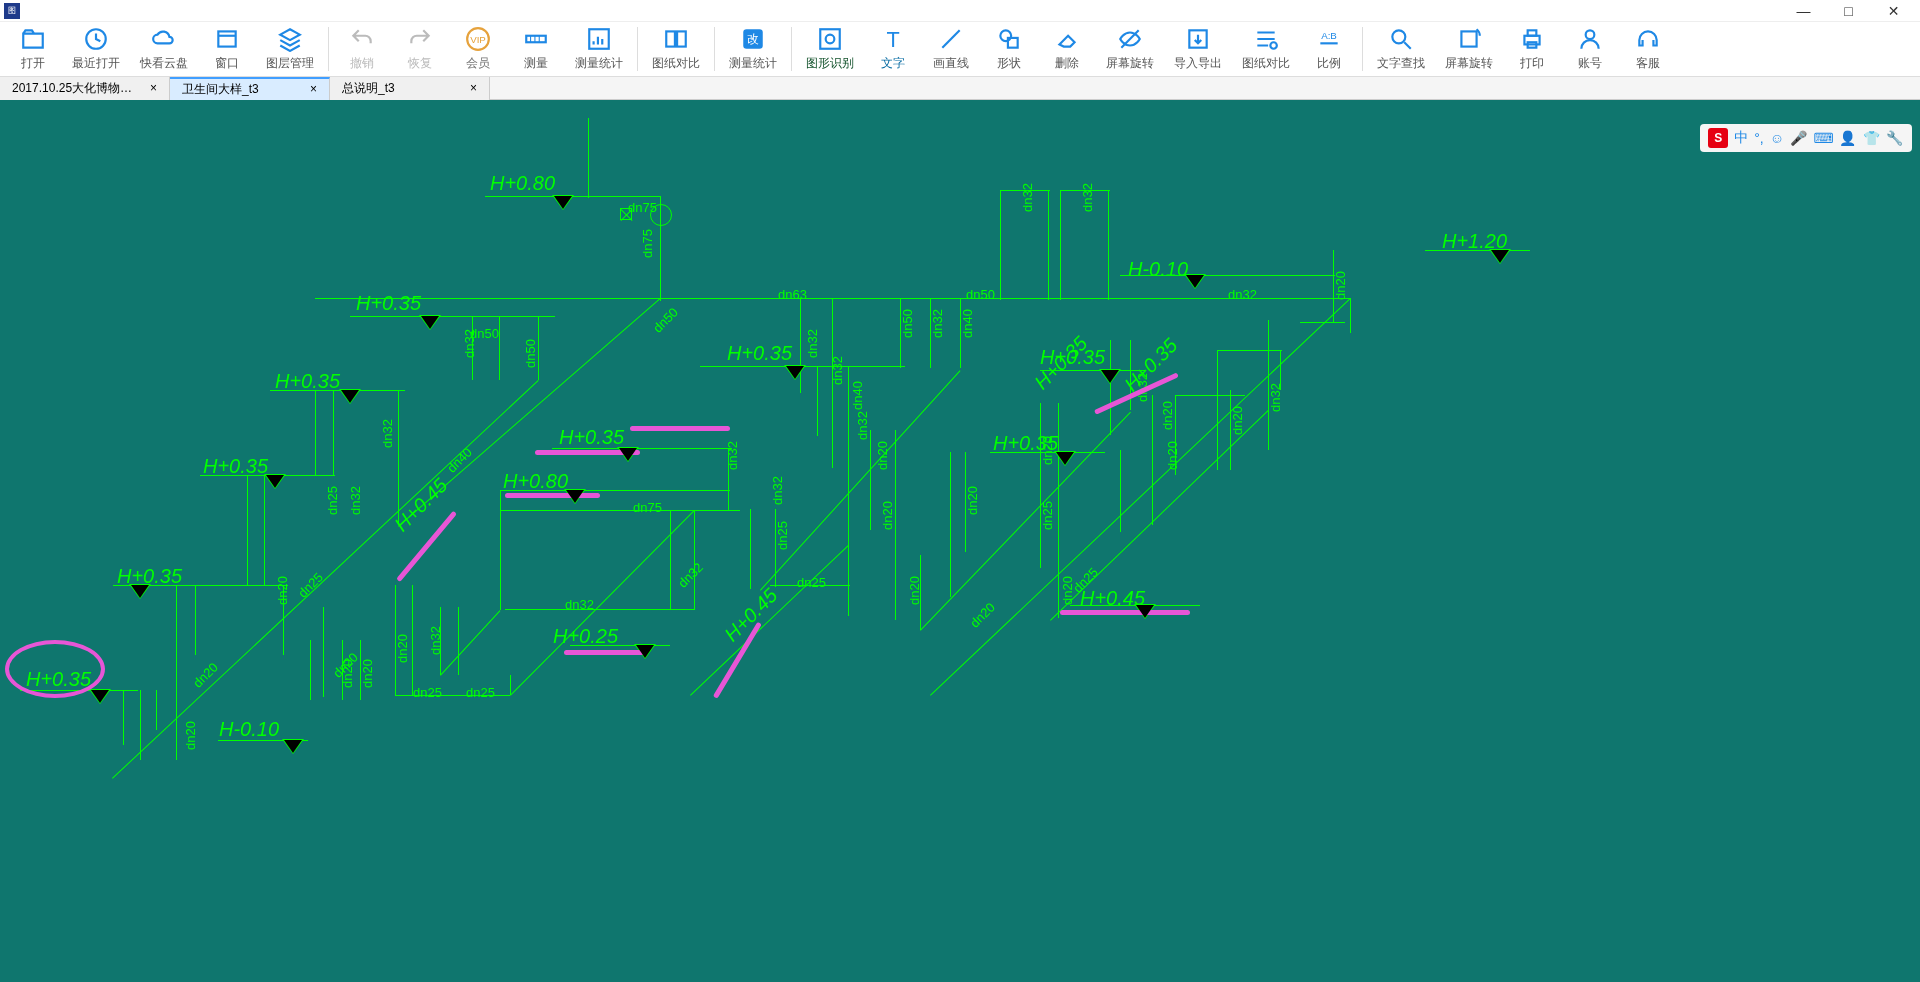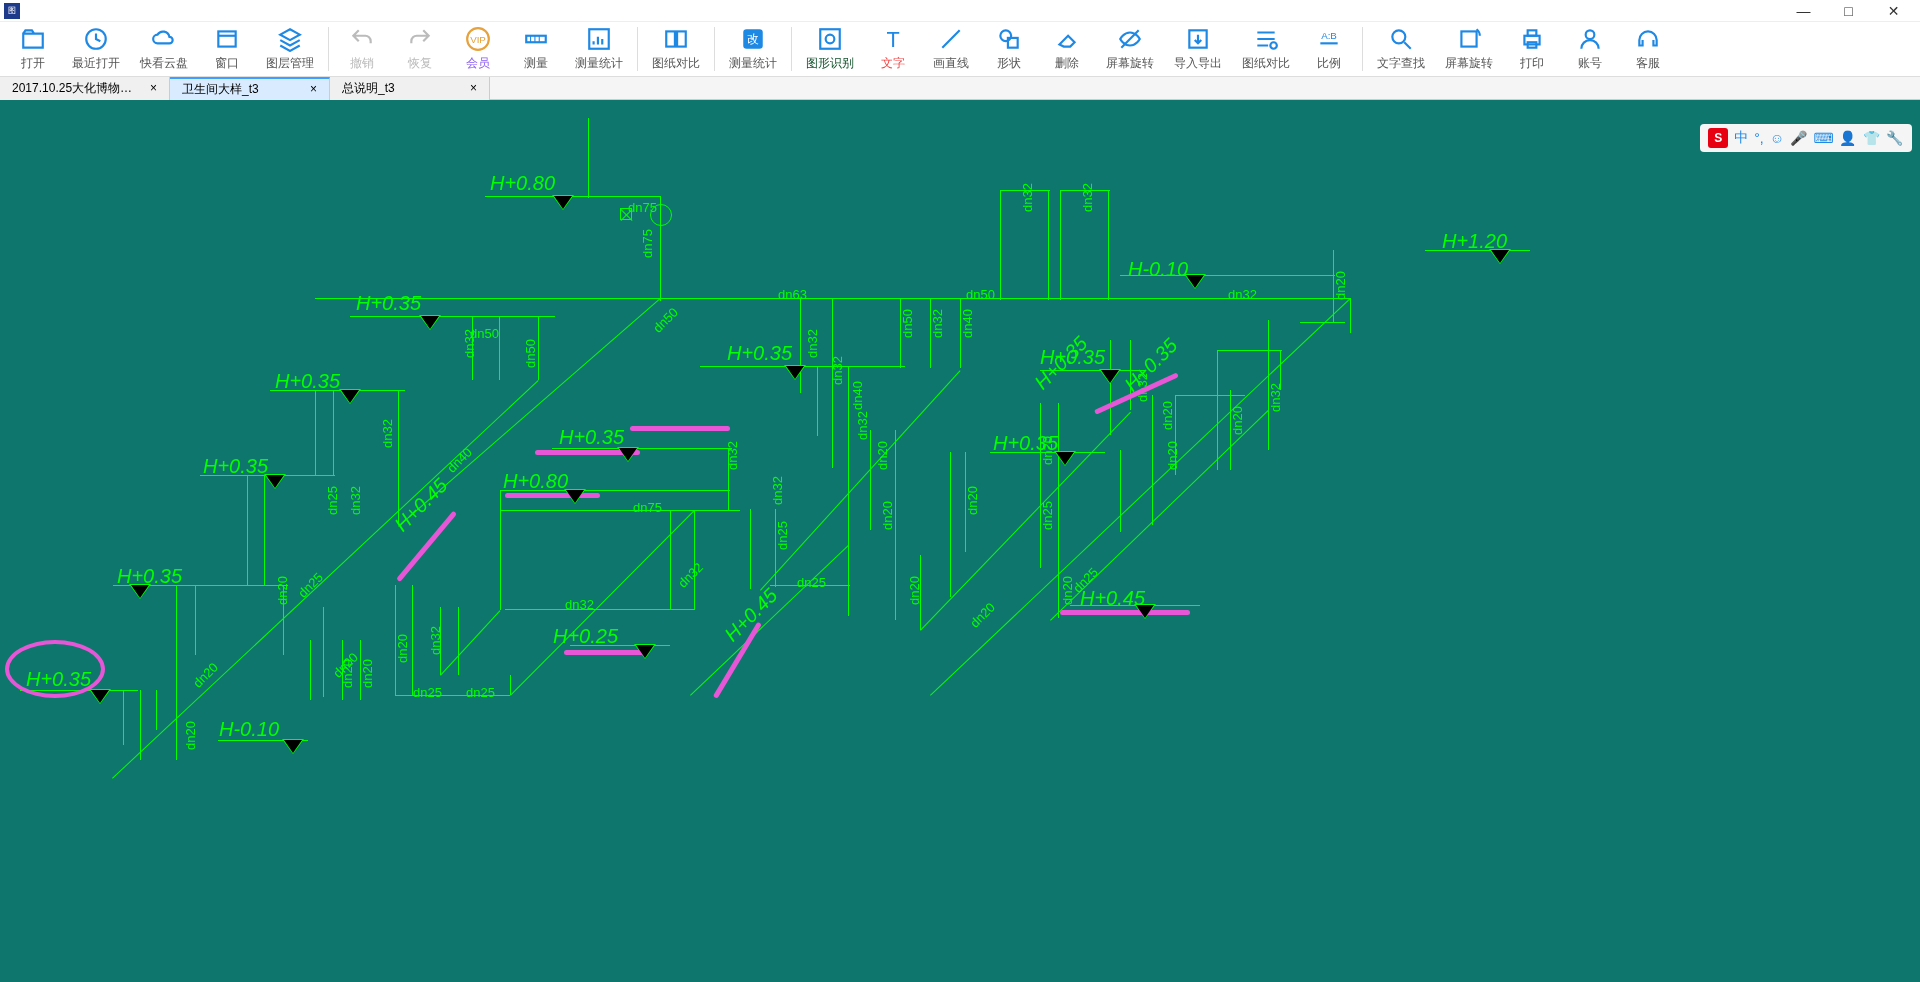--- a/index.html
+++ b/index.html
@@ -83,21 +83,21 @@
       <div><svg viewBox="0 0 24 24">
           <path d="M15 14l5-5-5-5M20 9H9a5 5 0 00-5 5v2" fill="none" stroke="#bbb" stroke-width="2"></path>
         </svg></div>
       <div style="color:#bbb">恢复</div>
     </div>
     <div class="tbtn gold">
       <div><svg viewBox="0 0 24 24">
           <circle cx="12" cy="12" r="10" fill="none" stroke="#e6a23c" stroke-width="2"></circle>
           <text x="12" y="16" text-anchor="middle" font-size="9" fill="#e6a23c">VIP</text>
         </svg></div>
-      <div style="color:#8b5cf6">会员</div>
+      <div style="color:#737373">会员</div>
     </div>
     <div class="tbtn">
       <div><svg viewBox="0 0 24 24">
           <rect x="3" y="9" width="18" height="6" fill="none" stroke="#1e88e5" stroke-width="2"></rect>
           <line x1="7" y1="9" x2="7" y2="15" stroke="#1e88e5"></line>
           <line x1="11" y1="9" x2="11" y2="15" stroke="#1e88e5"></line>
           <line x1="15" y1="9" x2="15" y2="15" stroke="#1e88e5"></line>
         </svg></div>
       <div style="color:#555">测量</div>
     </div>
@@ -129,21 +129,21 @@
       <div><svg viewBox="0 0 24 24">
           <rect x="3" y="3" width="18" height="18" fill="none" stroke="#1e88e5" stroke-width="2"></rect>
           <circle cx="12" cy="12" r="4" fill="none" stroke="#1e88e5" stroke-width="2"></circle>
         </svg></div>
       <div style="color:#14532d">图形识别</div>
     </div>
     <div class="tbtn">
       <div><svg viewBox="0 0 24 24">
           <text x="12" y="19" text-anchor="middle" font-size="20" fill="#1e88e5">T</text>
         </svg></div>
-      <div style="color:#ef4444">文字</div>
+      <div style="color:#0369a1">文字</div>
     </div>
     <div class="tbtn">
       <div><svg viewBox="0 0 24 24">
           <line x1="4" y1="20" x2="20" y2="4" stroke="#1e88e5" stroke-width="2"></line>
         </svg></div>
       <div style="color:#555">画直线</div>
     </div>
     <div class="tbtn">
       <div><svg viewBox="0 0 24 24">
           <circle cx="9" cy="9" r="5" fill="none" stroke="#1e88e5" stroke-width="2"></circle>

